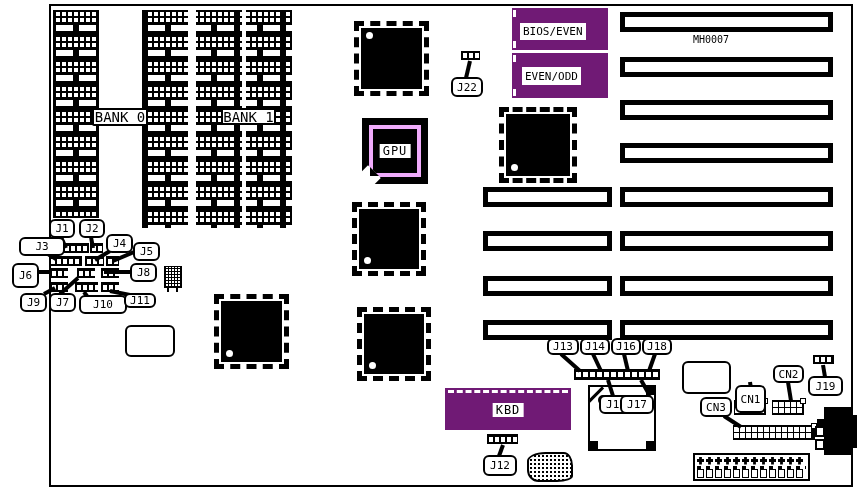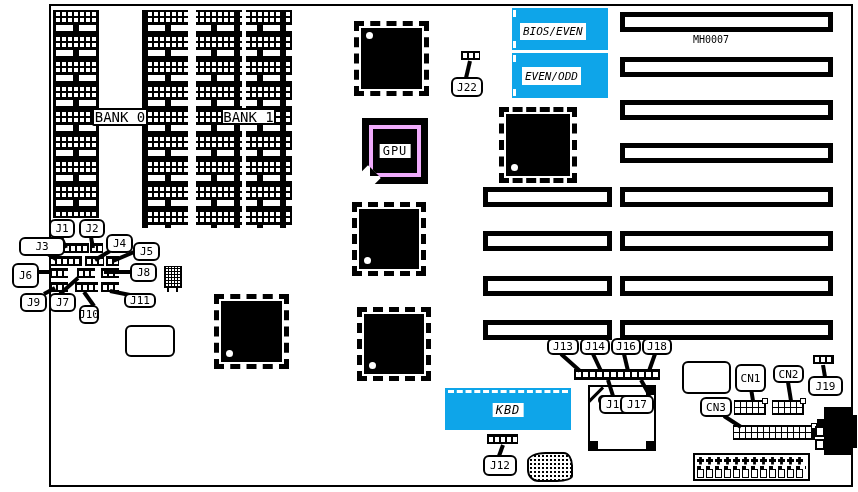--- a/index.html
+++ b/index.html
@@ -2,21 +2,21 @@
 <html><head>
 <meta charset="utf-8">
 <style>
   html,body{margin:0;padding:0;background:#fff;}
   .wrap{position:relative;width:858px;height:492px;background:#fff;overflow:hidden;
         font-family:"DejaVu Sans Mono","Liberation Mono",monospace;color:#000;}
   .abs{position:absolute;box-sizing:border-box;}
   
   .board{border:2px solid #000;background:transparent;z-index:0;}
   
-  .chip{background:#0ea5e9;z-index:2;font-style:italic;}
+  .chip{background:#701a75;z-index:2;}
   
   .qfp{background:#000;z-index:2;}
   .qfp::after{content:"";position:absolute;inset:-7px;border:5px dashed #000;pointer-events:none;}
   .qfp .dot{position:absolute;width:7px;height:7px;border-radius:50%;background:#fff;}
   .dot-tl .dot{top:4px;left:5px;}
   .dot-bl .dot{bottom:5px;left:5px;}
   
   .gpu-socket{border:7px solid #000;background:#f0abfc;z-index:2;}
   .gpu-inner{position:absolute;inset:4px;background:#000;}
   .gpu-chamfer{position:absolute;width:18px;height:18px;background:#fff;transform:rotate(45deg);left:-10px;bottom:-10px;z-index:3;}
@@ -394,28 +394,28 @@
 
   <div class="abs jlabel" style="left:49px;top:219px;width:26px;height:19px">J1</div>
   <div class="abs jlabel" style="left:79px;top:219px;width:26px;height:19px">J2</div>
   <div class="abs jlabel" style="left:19px;top:237px;width:46px;height:19px">J3</div>
   <div class="abs jlabel" style="left:106px;top:234px;width:27px;height:19px">J4</div>
   <div class="abs jlabel" style="left:133px;top:242px;width:27px;height:19px">J5</div>
   <div class="abs jlabel" style="left:12px;top:263px;width:27px;height:25px">J6</div>
   <div class="abs jlabel" style="left:130px;top:263px;width:27px;height:19px">J8</div>
   <div class="abs jlabel" style="left:20px;top:293px;width:27px;height:19px">J9</div>
   <div class="abs jlabel" style="left:49px;top:293px;width:27px;height:19px">J7</div>
-  <div class="abs jlabel" style="left:79px;top:305px;width:20px;height:19px">J10</div>
+  <div class="abs jlabel" style="left:79px;top:295px;width:48px;height:19px">J10</div>
   <div class="abs jlabel" style="left:124px;top:293px;width:32px;height:15px">J11</div>
   <div class="abs jlabel" style="left:451px;top:77px;width:32px;height:20px">J22</div>
   <div class="abs jlabel" style="left:483px;top:455px;width:34px;height:21px">J12</div>
   <div class="abs jlabel" style="left:547px;top:338px;width:32px;height:17px">J13</div>
   <div class="abs jlabel" style="left:580px;top:338px;width:30px;height:17px">J14</div>
   <div class="abs jlabel" style="left:611px;top:338px;width:30px;height:17px">J16</div>
   <div class="abs jlabel" style="left:642px;top:338px;width:30px;height:17px">J18</div>
   <div class="abs jlabel" style="left:599px;top:395px;width:34px;height:19px">J15</div>
   <div class="abs jlabel" style="left:620px;top:395px;width:34px;height:19px">J17</div>
   <div class="abs jlabel" style="left:808px;top:376px;width:35px;height:20px">J19</div>
-  <div class="abs jlabel" style="left:735px;top:364px;width:31px;height:28px">CN1</div>
+  <div class="abs jlabel" style="left:735px;top:385px;width:31px;height:28px">CN1</div>
   <div class="abs jlabel" style="left:773px;top:365px;width:31px;height:18px">CN2</div>
   <div class="abs jlabel" style="left:700px;top:397px;width:32px;height:20px">CN3</div>
 
 </div>
 
 </body></html>

